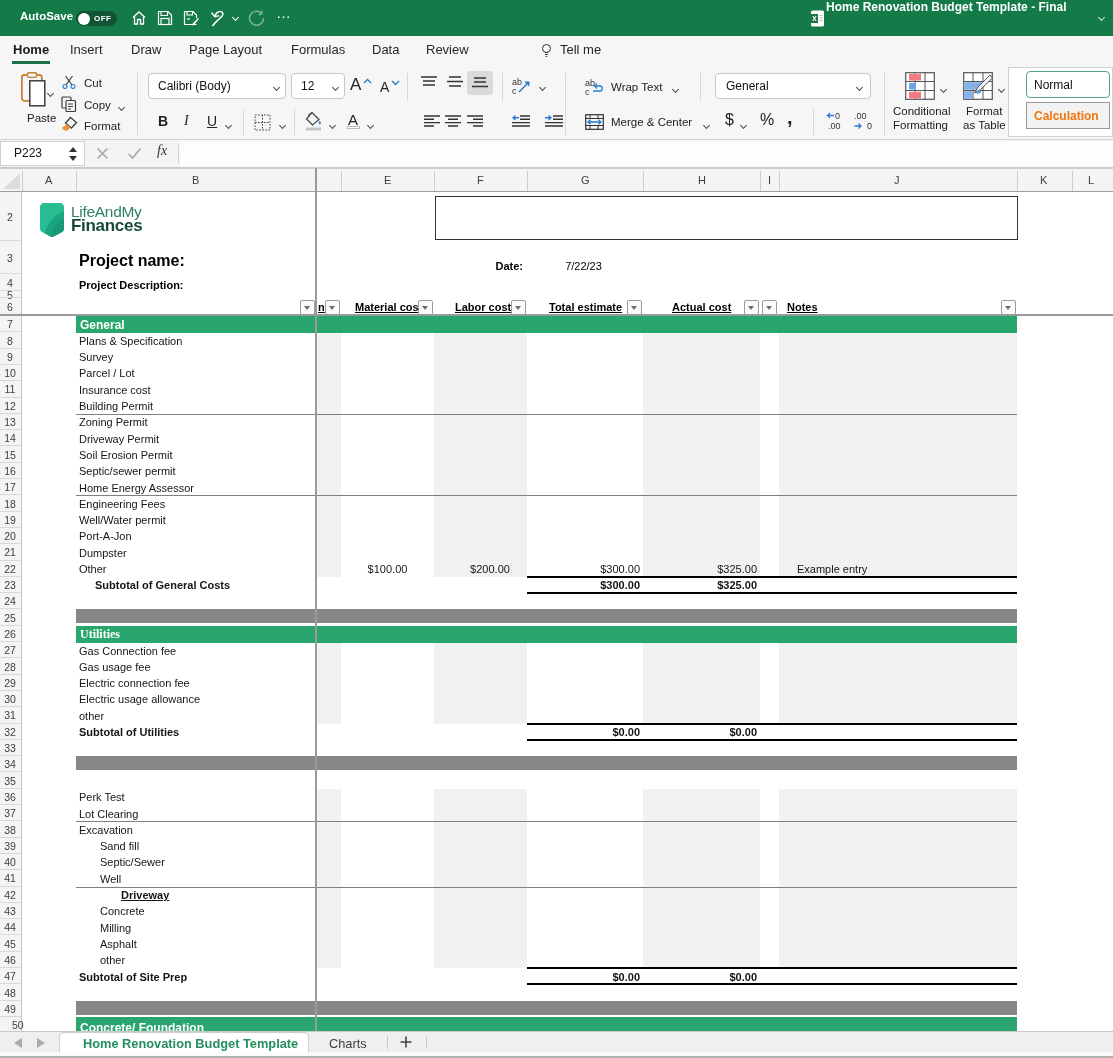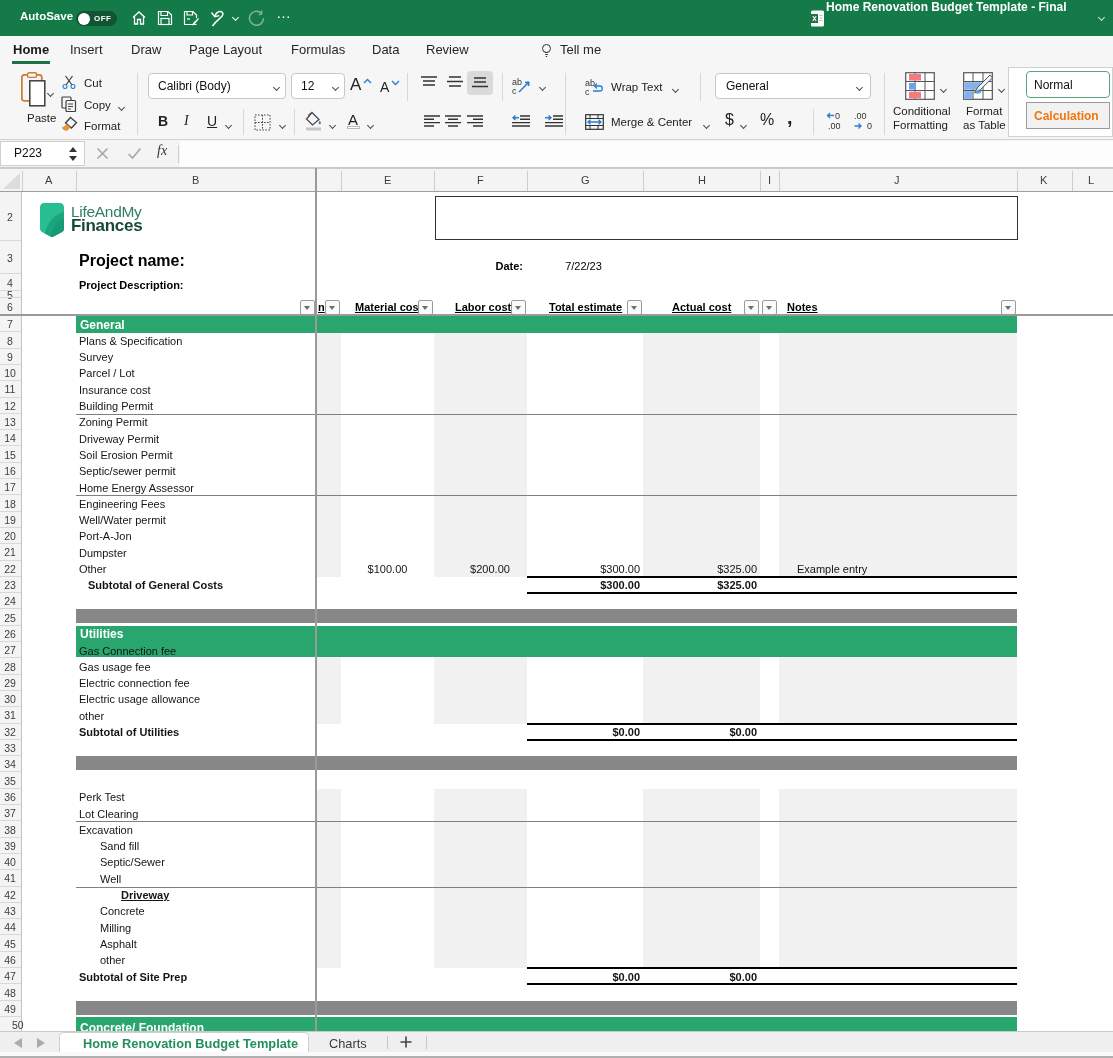--- a/index.html
+++ b/index.html
@@ -437,21 +437,21 @@
   <div class="shade" style="left:643px; top:450.0px; width:117px; height:81.5px;"></div>
   <div class="shade" style="left:779px; top:450.0px; width:238px; height:81.5px;"></div>
   <div class="shade" style="left:317px; top:596.7px; width:24px; height:179.3px;"></div>
   <div class="shade" style="left:434px; top:596.7px; width:93px; height:179.3px;"></div>
   <div class="shade" style="left:643px; top:596.7px; width:117px; height:179.3px;"></div>
   <div class="shade" style="left:779px; top:596.7px; width:238px; height:179.3px;"></div>
   <div class="gband" style="top:417.4px; height:14px;"></div>
   <div class="gband" style="top:564.1px; height:14px;"></div>
   <div class="gband" style="top:808.6px; height:14px;"></div>
   <div class="ghdr" style="top:124.0px; height:17px;">General</div>
-  <div class="ghdr" style="top:433.7px; height:31px;">Utilities</div>
+  <div class="ghdr" style="top:433.7px; height:17px;font-family:Liberation Serif, serif;">Utilities</div>
   <div class="ghdr" style="top:824.9px; height:14.1px; padding-top:4px;">Concrete/ Foundation</div>
   <div class="gline" style="left:76px; top:221.8px; width:941px;"></div>
   <div class="gline" style="left:76px; top:303.3px; width:941px;"></div>
   <div class="gline" style="left:76px; top:629.3px; width:941px;"></div>
   <div class="gline" style="left:76px; top:694.5px; width:941px;"></div>
   <div class="bline" style="left:527px; top:383.8px; width:490px;"></div>
   <div class="bline" style="left:527px; top:400.1px; width:490px;"></div>
   <div class="bline" style="left:527px; top:530.5px; width:490px;"></div>
   <div class="bline" style="left:527px; top:546.8px; width:490px;"></div>
   <div class="bline" style="left:527px; top:775.0px; width:490px;"></div>
@@ -479,21 +479,21 @@
   <div class="ct" style="left:79px; top:599.2px;">Perk Test</div>
   <div class="ct" style="left:79px; top:615.5px;">Lot Clearing</div>
   <div class="ct" style="left:79px; top:631.8px;">Excavation</div>
   <div class="ct" style="left:100px; top:713.3px;">Concrete</div>
   <div class="ct" style="left:100px; top:729.6px;">Milling</div>
   <div class="ct" style="left:100px; top:745.9px;">Asphalt</div>
   <div class="ct" style="left:100px; top:762.2px;">other</div>
   <div class="ct" style="left:100px; top:648.1px;">Sand fill</div>
   <div class="ct" style="left:100px; top:664.4px;">Septic/Sewer</div>
   <div class="ct" style="left:100px; top:680.7px;">Well</div>
-  <div class="ct b" style="left:88px; top:387.3px;">Subtotal of General Costs</div>
+  <div class="ct b" style="left:95px; top:387.3px;">Subtotal of General Costs</div>
   <div class="ct b" style="left:79px; top:534.0px;">Subtotal of Utilities</div>
   <div class="ct b" style="left:79px; top:778.5px;">Subtotal of Site Prep</div>
   <div class="ct b u" style="left:79px; top:697.0px;padding-left:42px;">Driveway </div>
   <div class="ct" style="left:341px; top:371.0px; width:93px; text-align:center;">$100.00</div>
   <div class="ct" style="left:434px; top:371.0px; width:112px; text-align:center;">$200.00</div>
   <div class="ct" style="left:527px; top:371.0px; width:113px; text-align:right;">$300.00</div>
   <div class="ct" style="left:643px; top:371.0px; width:114px; text-align:right;">$325.00</div>
   <div class="ct" style="left:797px; top:371.0px;">Example entry</div>
   <div class="ct b" style="left:527px; top:387.3px; width:113px; text-align:right;">$300.00</div>
   <div class="ct b" style="left:643px; top:387.3px; width:114px; text-align:right;">$325.00</div>

